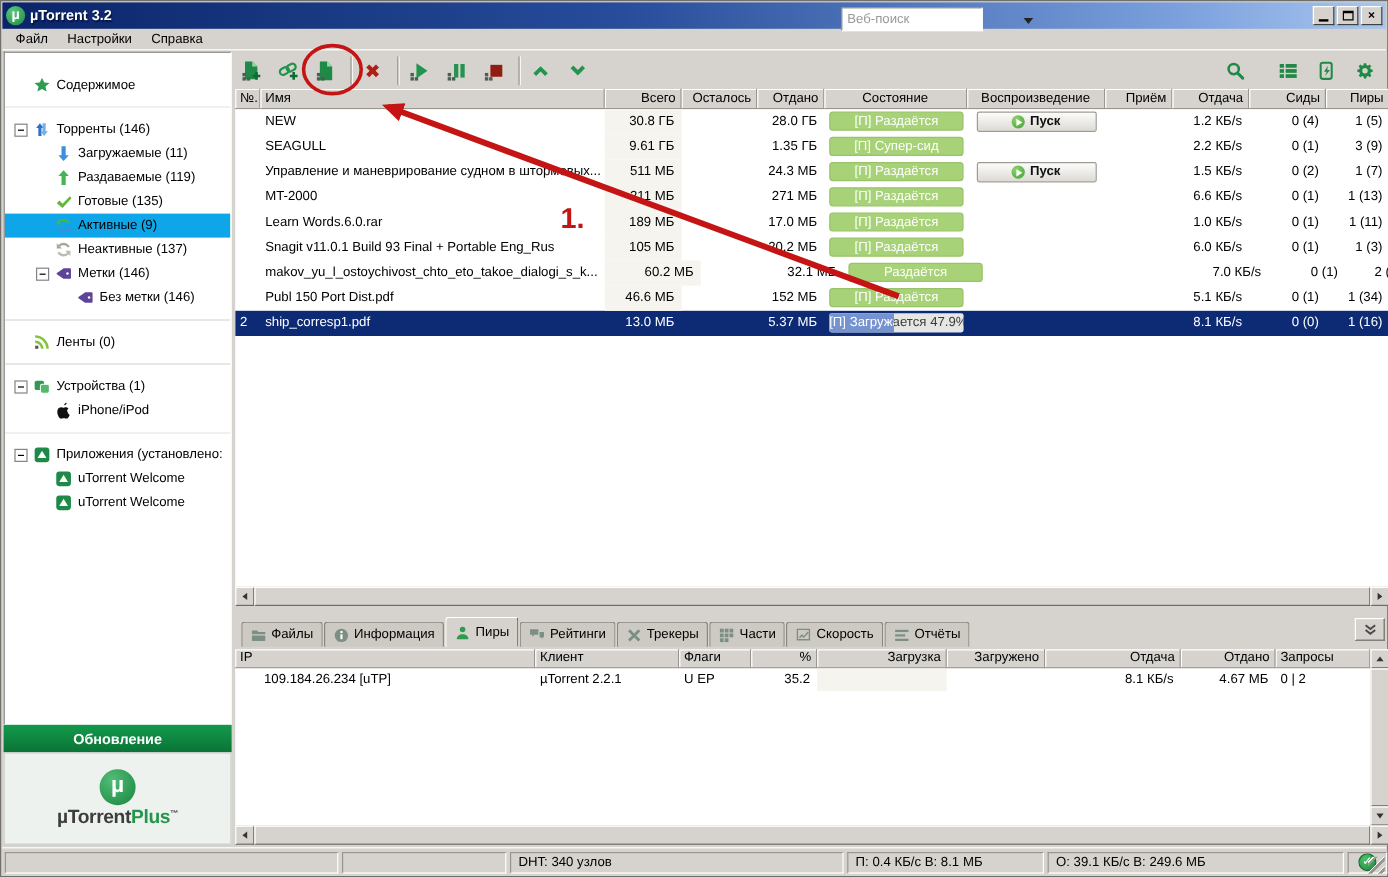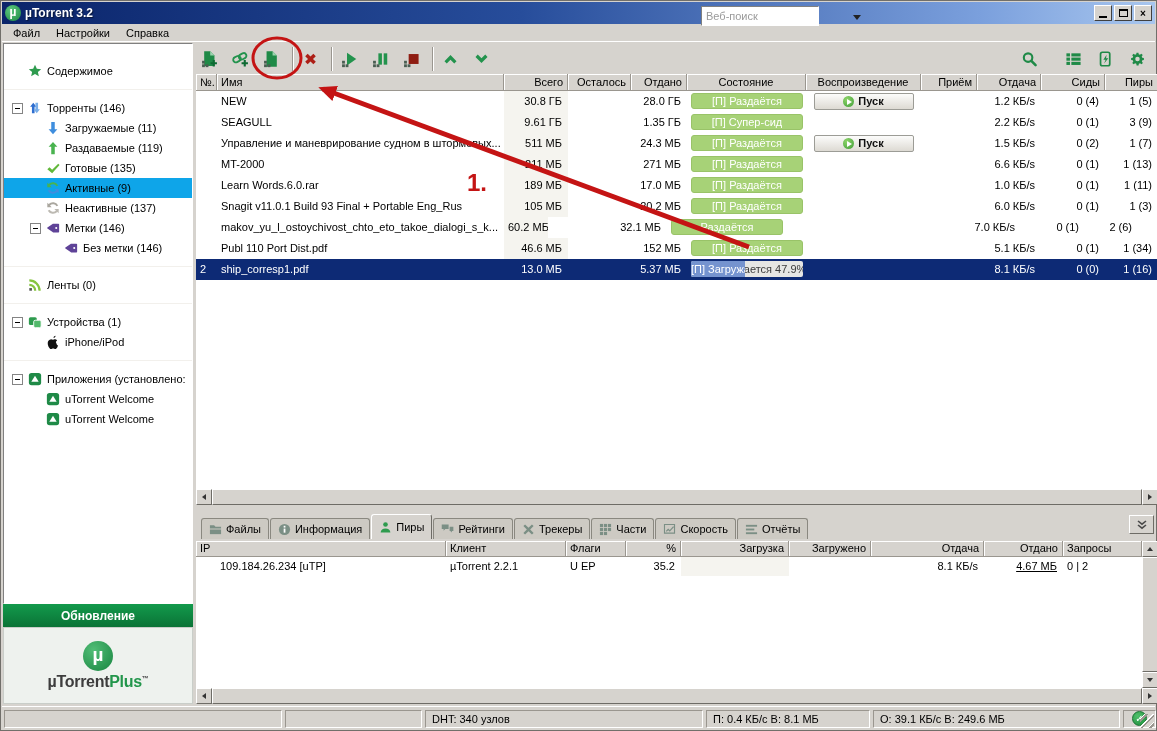--- a/index.html
+++ b/index.html
@@ -573,35 +573,35 @@
         </div>
         <div class="tcell c" style="width: 115px;"></div>
         <div class="tcell r" style="width: 56px;"></div>
         <div class="tcell r" style="width: 64px;">6.0 КБ/s</div>
         <div class="tcell r" style="width: 64px;">0 (1)</div>
         <div class="tcell r" style="width: 53px;">1 (3)</div>
       </div>
       <div class="trow">
         <div class="tcell" style="width: 21px;"></div>
         <div class="tcell" style="width: 287px;">makov_yu_l_ostoychivost_chto_eto_takoe_dialogi_s_k...</div>
-        <div class="tcell r shade" style="width: 44px;">60.2 МБ</div>
+        <div class="tcell r shade" style="width: 80px;">60.2 МБ</div>
         <div class="tcell r" style="width: 63px;"></div>
         <div class="tcell r" style="width: 56px;">32.1 МБ</div>
         <div class="tcell c" style="width: 119px;">
           <div class="pill">Раздаётся</div>
         </div>
         <div class="tcell c" style="width: 115px;"></div>
         <div class="tcell r" style="width: 56px;"></div>
         <div class="tcell r" style="width: 64px;">7.0 КБ/s</div>
         <div class="tcell r" style="width: 64px;">0 (1)</div>
         <div class="tcell r" style="width: 53px;">2 (6)</div>
       </div>
       <div class="trow">
         <div class="tcell" style="width: 21px;"></div>
-        <div class="tcell" style="width: 287px;">Publ 110 Port Dist.pdf</div>
+        <div class="tcell" style="width: 287px;">Publ 150 Port Dist.pdf</div>
         <div class="tcell r shade" style="width: 64px;">46.6 МБ</div>
         <div class="tcell r" style="width: 63px;"></div>
         <div class="tcell r" style="width: 56px;">152 МБ</div>
         <div class="tcell c" style="width: 119px;">
           <div class="pill">[П] Раздаётся</div>
         </div>
         <div class="tcell c" style="width: 115px;"></div>
         <div class="tcell r" style="width: 56px;"></div>
         <div class="tcell r" style="width: 64px;">5.1 КБ/s</div>
         <div class="tcell r" style="width: 64px;">0 (1)</div>
@@ -741,21 +741,21 @@
     </div>
   <div class="pbody" id="p-body">
       <div class="prow">
         <div class="pcell ip" style="width: 250px;">109.184.26.234 [uTP]</div>
         <div class="pcell" style="width: 120px;">µTorrent 2.2.1</div>
         <div class="pcell" style="width: 60px;">U EP</div>
         <div class="pcell r" style="width: 55px;">35.2</div>
         <div class="pcell r shade" style="width: 108px;"></div>
         <div class="pcell r" style="width: 82px;"></div>
         <div class="pcell r" style="width: 113px;">8.1 КБ/s</div>
-        <div class="pcell r" style="width: 79px; text-decoration: underline;">4.67 МБ</div>
+        <div class="pcell r" style="width: 79px;">4.67 МБ</div>
         <div class="pcell" style="width: 79px;">0 | 2</div>
       </div>
     </div>
   <div class="vscroll" id="vs1" style="left:1141px; top:540px; height:147px;">
       <div class="sbtn" style="top: 0px; left: 0px;">
         <span class="tri u"></span>
       </div>
       <div class="vthumb" style="top: 16px; height: 115px;"></div>
       <div class="sbtn" style="bottom: 0px; left: 0px;">
         <span class="tri d"></span>

